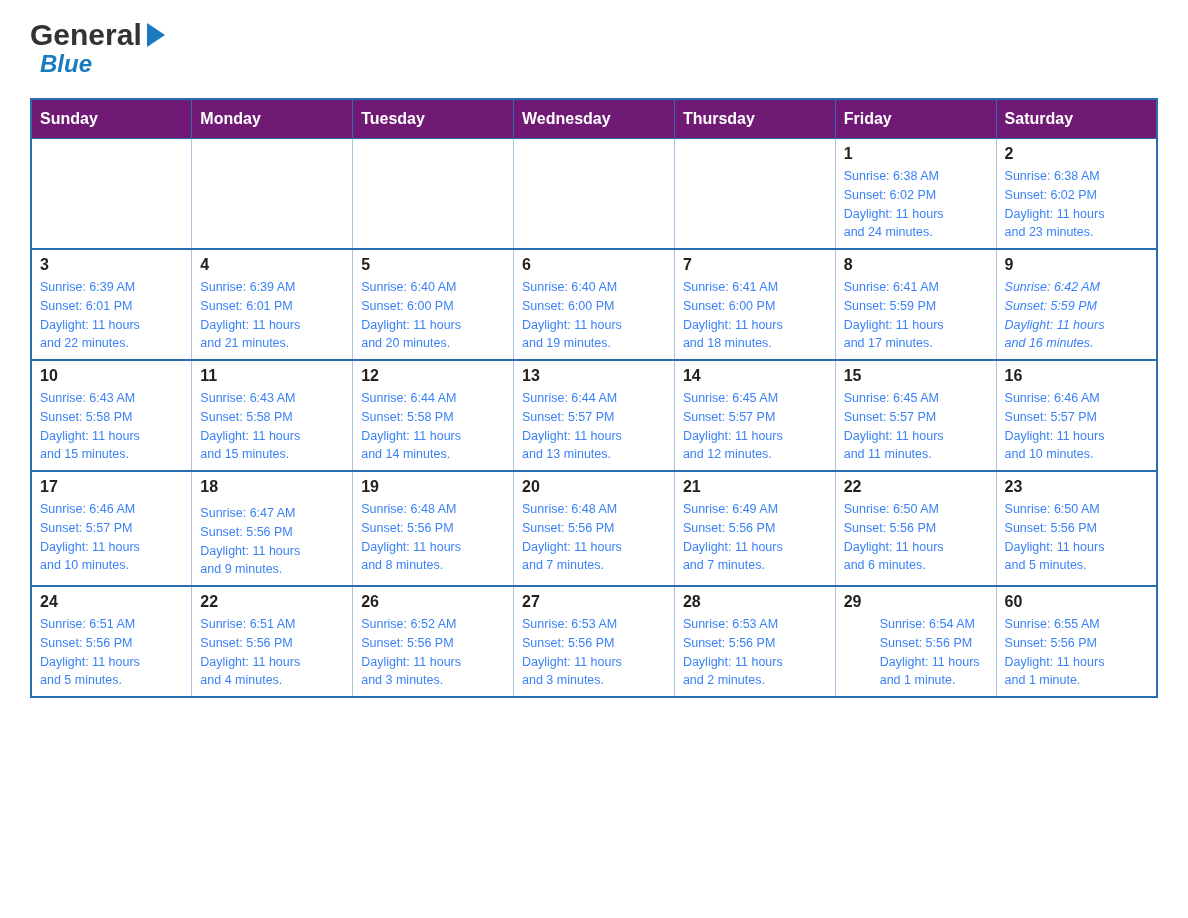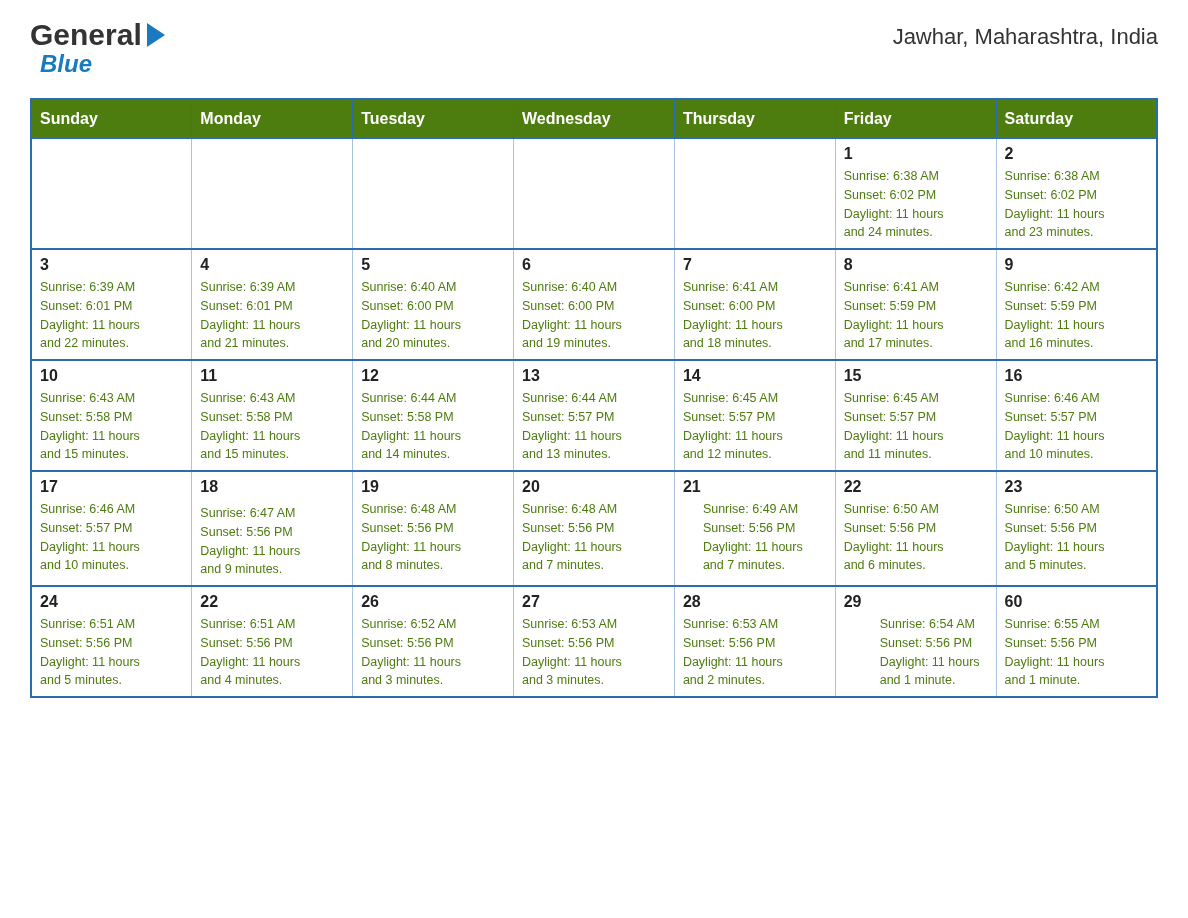--- a/index.html
+++ b/index.html
@@ -34,21 +34,21 @@
       font-size: 22px;
       color: #333;
       margin-top: 4px;
     }
     .calendar {
       width: 100%;
       border-collapse: collapse;
       border: 2px solid #2b6cb0;
     }
     .calendar th {
-      background-color: #4d7c0f;
+      background-color: #701a75;
       color: #fff;
       font-size: 16px;
       font-weight: bold;
       padding: 10px 8px;
       text-align: left;
       border: 1px solid #2b6cb0;
     }
     .calendar td {
       vertical-align: top;
       border: 1px solid #aac4e0;
@@ -59,21 +59,21 @@
     }
     .day-number {
       font-size: 16px;
       font-weight: bold;
       color: #222;
       margin-bottom: 4px;
       display: block;
     }
     .day-info {
       font-size: 12.5px;
-      color: #4d7c0f;
+      color: #3b82f6;
       line-height: 1.5;
     }
     .empty-cell {
       background: #fff;
     }
     tr:not(:first-child) td {
       border-top: 2px solid #2b6cb0;
     }
     .logo-row {
       display: flex;
@@ -107,21 +107,20 @@
   <div class="logo">
     <div class="logo-row">
       <span class="logo-text-general">General</span>
       <svg class="logo-triangle" width="22" height="28" viewBox="0 0 22 28">
         <polygon points="2,2 20,14 2,26" fill="#1a7abf"></polygon>
       </svg>
     </div>
     <span class="logo-text-blue">Blue</span>
   </div>
   <div class="title-area">
-    <div class="location">Jawhar, Maharashtra, India</div>
   </div>
 </div>
 
 <table class="calendar">
   <thead>
     <tr>
     <th>Sunday</th>
         <th>Monday</th>
         <th>Tuesday</th>
         <th>Wednesday</th>
@@ -190,21 +189,21 @@
         </td>
         <td>
           <span class="day-number">8</span>
           <div class="day-info" style="white-space: pre-line;">Sunrise: 6:41 AM
 Sunset: 5:59 PM
 Daylight: 11 hours
 and 17 minutes.</div>
         </td>
         <td>
           <span class="day-number">9</span>
-          <div class="day-info" style="white-space: pre-line;">Sunrise: 6:42 AM
+          <div class="day-info" style="white-space: pre-line; font-style: italic;">Sunrise: 6:42 AM
 Sunset: 5:59 PM
 Daylight: 11 hours
 and 16 minutes.</div>
         </td>
       </tr>
       <tr>
         <td>
           <span class="day-number">10</span>
           <div class="day-info" style="white-space: pre-line;">Sunrise: 6:43 AM
 Sunset: 5:58 PM
@@ -278,21 +277,21 @@
         </td>
         <td>
           <span class="day-number">20</span>
           <div class="day-info" style="white-space: pre-line;">Sunrise: 6:48 AM
 Sunset: 5:56 PM
 Daylight: 11 hours
 and 7 minutes.</div>
         </td>
         <td>
           <span class="day-number">21</span>
-          <div class="day-info" style="white-space: pre-line; margin-left: 20px;">Sunrise: 6:49 AM
+          <div class="day-info" style="white-space: pre-line;">Sunrise: 6:49 AM
 Sunset: 5:56 PM
 Daylight: 11 hours
 and 7 minutes.</div>
         </td>
         <td>
           <span class="day-number">22</span>
           <div class="day-info" style="white-space: pre-line;">Sunrise: 6:50 AM
 Sunset: 5:56 PM
 Daylight: 11 hours
 and 6 minutes.</div>

